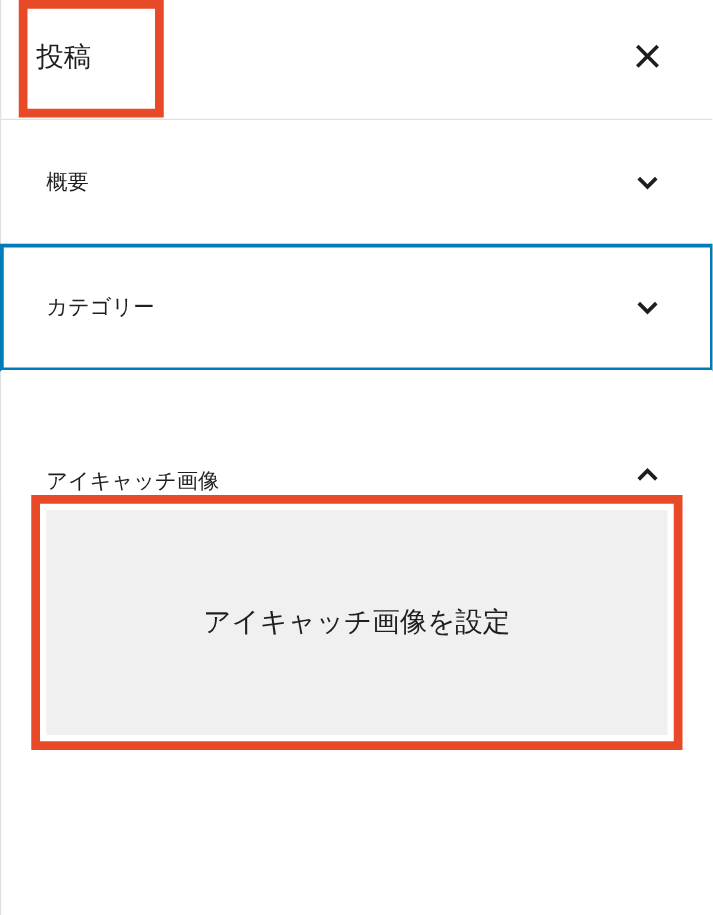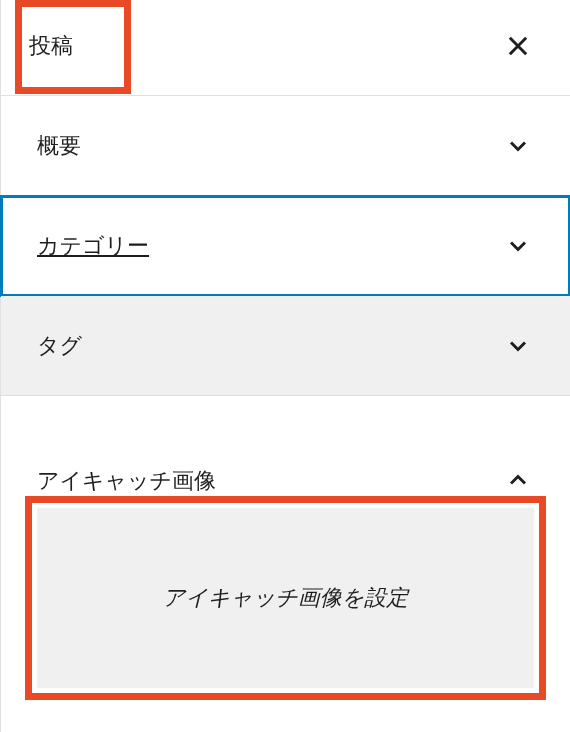--- a/index.html
+++ b/index.html
@@ -75,28 +75,27 @@
       height: 100px;
       cursor: pointer;
       background: #fff;
     }
     .panel-section.tags {
       background: #f0f0f0;
     }
     .panel-section.categories {
       outline: 3px solid #007cba;
       outline-offset: -2px;
-      text-decoration: underline;
     }
     .panel-section.eyecatch {
       border-bottom: none;
       align-items: flex-end;
     }
     .section-label {
-      font-size: 22px;
+      font-size: 17px;
       font-weight: 400;
     }
     .chevron {
       width: 32px;
       height: 32px;
       display: flex;
       align-items: center;
       justify-content: center;
     }
     .chevron svg {
@@ -111,21 +110,20 @@
       width: 100%;
       height: 180px;
       background: #f0f0f0;
       border: none;
       display: flex;
       align-items: center;
       justify-content: center;
       font-size: 22px;
       cursor: pointer;
       color: #1e1e1e;
-      font-style: italic;
     }
     .eyecatch-highlight-box {
       position: absolute;
       top: 0px;
       left: 24px;
       right: 24px;
       height: 204px;
       border: 7px solid #e84a27;
       pointer-events: none;
       z-index: 10;
@@ -161,28 +159,20 @@
 
   <div class="panel-section categories">
     <span class="section-label">カテゴリー</span>
     <span class="chevron">
       <svg viewBox="0 0 24 24" fill="none" stroke="#1e1e1e" stroke-width="2.5">
         <polyline points="6 9 12 15 18 9"></polyline>
       </svg>
     </span>
   </div>
 
-  <div class="panel-section tags">
-    <span class="section-label">タグ</span>
-    <span class="chevron">
-      <svg viewBox="0 0 24 24" fill="none" stroke="#1e1e1e" stroke-width="2.5">
-        <polyline points="6 9 12 15 18 9"></polyline>
-      </svg>
-    </span>
-  </div>
 
   <div class="panel-section eyecatch">
     <span class="section-label">アイキャッチ画像</span>
     <span class="chevron">
       <svg viewBox="0 0 24 24" fill="none" stroke="#1e1e1e" stroke-width="2.5">
         <polyline points="6 15 12 9 18 15"></polyline>
       </svg>
     </span>
   </div>
 

